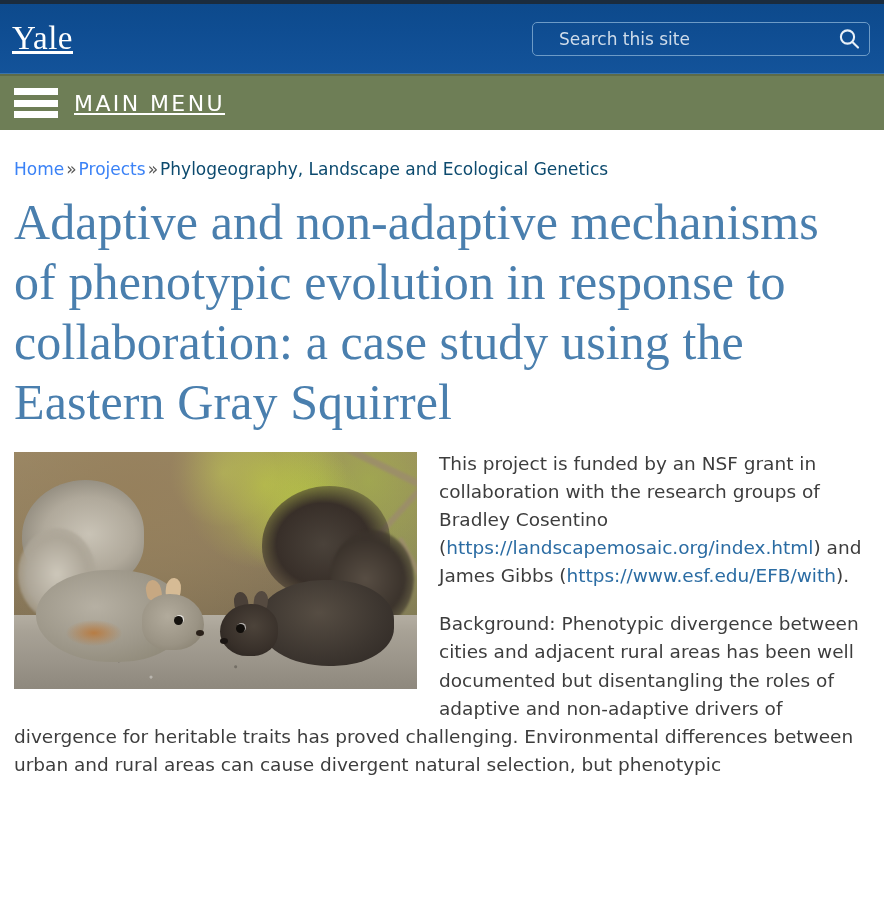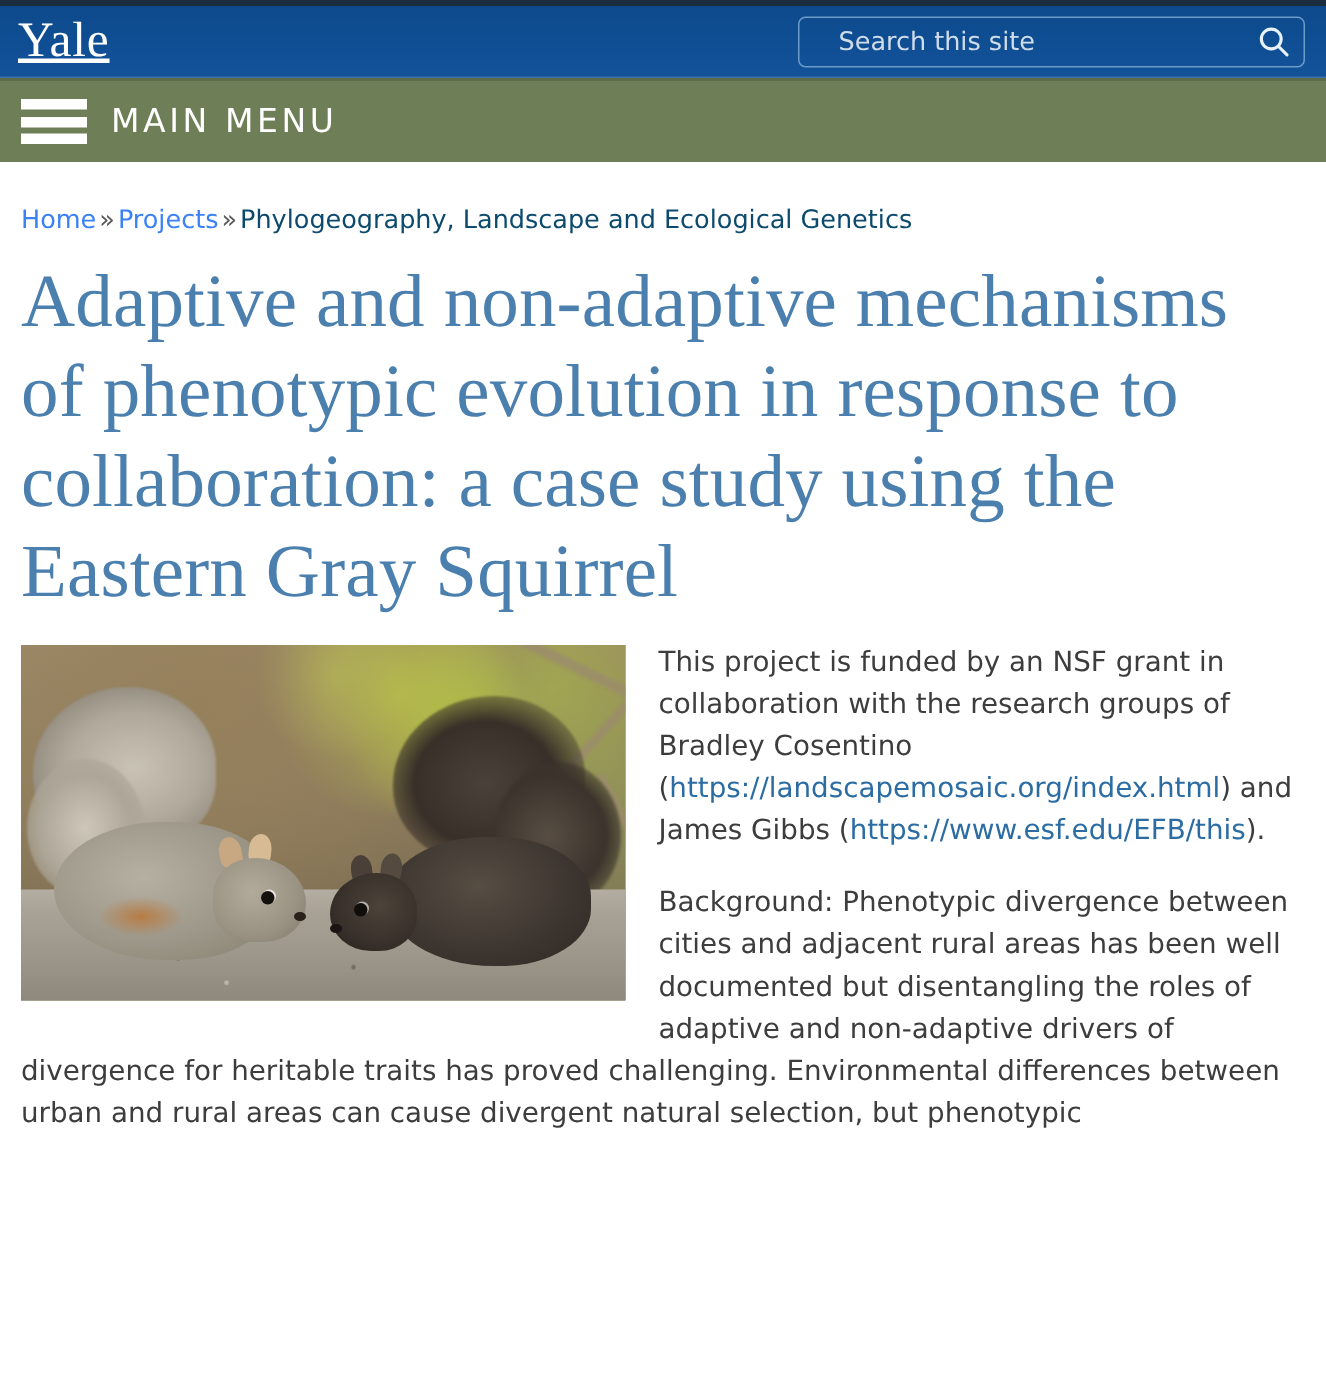--- a/index.html
+++ b/index.html
@@ -23,21 +23,21 @@
   }
 
   
   .site-header {
     background: #0f4d92;
     background: linear-gradient(180deg, #0d4a8c 0%, #0f4d92 40%, #13539a 100%);
     width: 100%;
     position: relative;
   }
   .header-top {
-    height: 48px;
+    height: 70px;
     display: flex;
     align-items: center;
     justify-content: space-between;
     padding: 0 14px 0 12px;
     box-sizing: border-box;
     border-bottom: 1px solid #3a74ac;
   }
   .yale-wordmark {
     color: #ffffff;
     font-family: "Liberation Serif", "DejaVu Serif", serif;
@@ -123,20 +123,21 @@
     height: 7px;
     background: #ffffff;
     width: 100%;
   }
   .menu-label {
     color: #ffffff;
     font-family: "DejaVu Sans", sans-serif;
     font-size: 22px;
     letter-spacing: 2.4px;
     font-weight: 400;
+    text-decoration: underline;
   }
 
   
   .content {
     padding: 0 14px;
     box-sizing: border-box;
   }
   .breadcrumb {
     font-family: "DejaVu Sans", sans-serif;
     font-size: 17px;
@@ -428,17 +429,17 @@
       <div class="sq-gray-nose"></div>
 
       <div class="sq-blk-body"></div>
       <div class="sq-blk-ear"></div>
       <div class="sq-blk-ear2"></div>
       <div class="sq-blk-head"></div>
       <div class="sq-blk-eye"></div>
       <div class="sq-blk-nose"></div>
     </figure>
 
-    <p><span>This project is funded by an NSF grant in collaboration with the research groups of Bradley Cosentino (</span><a href="#">https://landscapemosaic.org/index.html</a><span>) and James Gibbs (</span><a href="#">https://www.esf.edu/EFB/this</a><span>).</span></p>
+    <p><span>This project is funded by an NSF grant in collaboration with the research groups of Bradley Cosentino (</span><a href="#">https://landscapemosaic.org/index.html</a><span>) and James Gibbs (</span><a href="#">https://www.esf.edu/EFB/with</a><span>).</span></p>
 
     <p>Background: Phenotypic divergence between cities and adjacent rural areas has been well documented but disentangling the roles of adaptive and non-adaptive drivers of divergence for heritable traits has proved challenging. Environmental differences between urban and rural areas can cause divergent natural selection, but phenotypic</p>
   </div>
 </main>
 
 </body></html>

